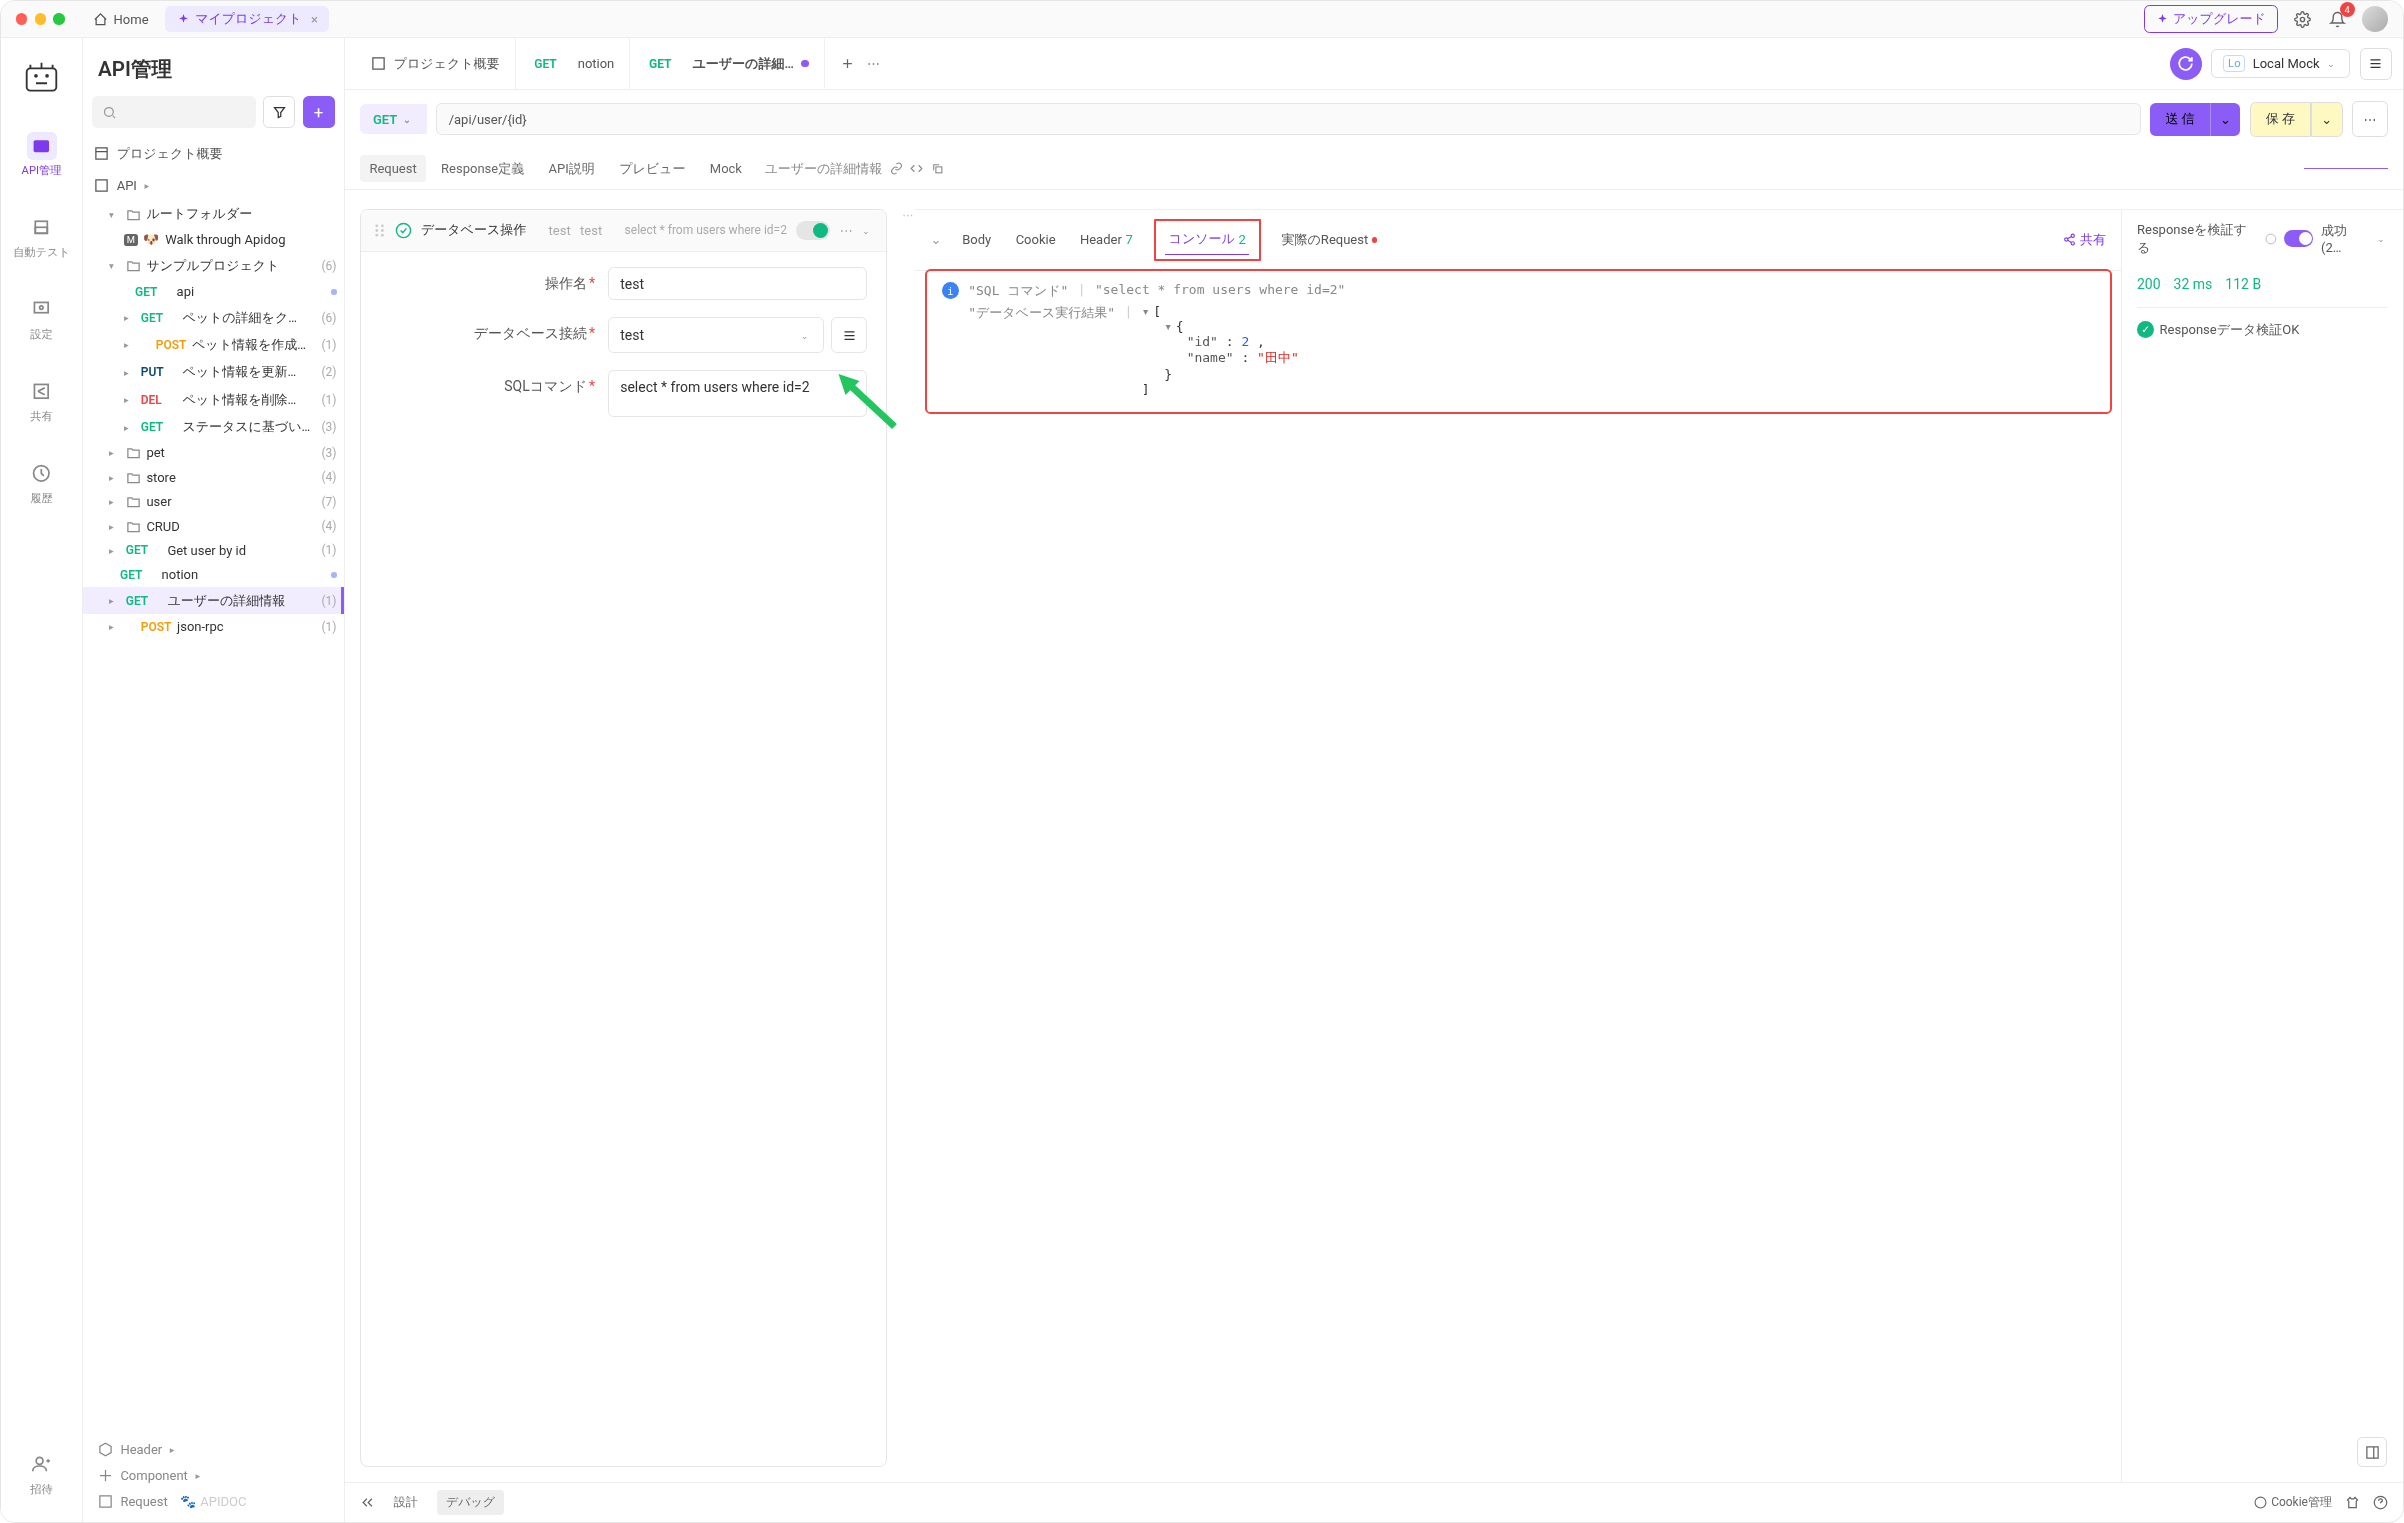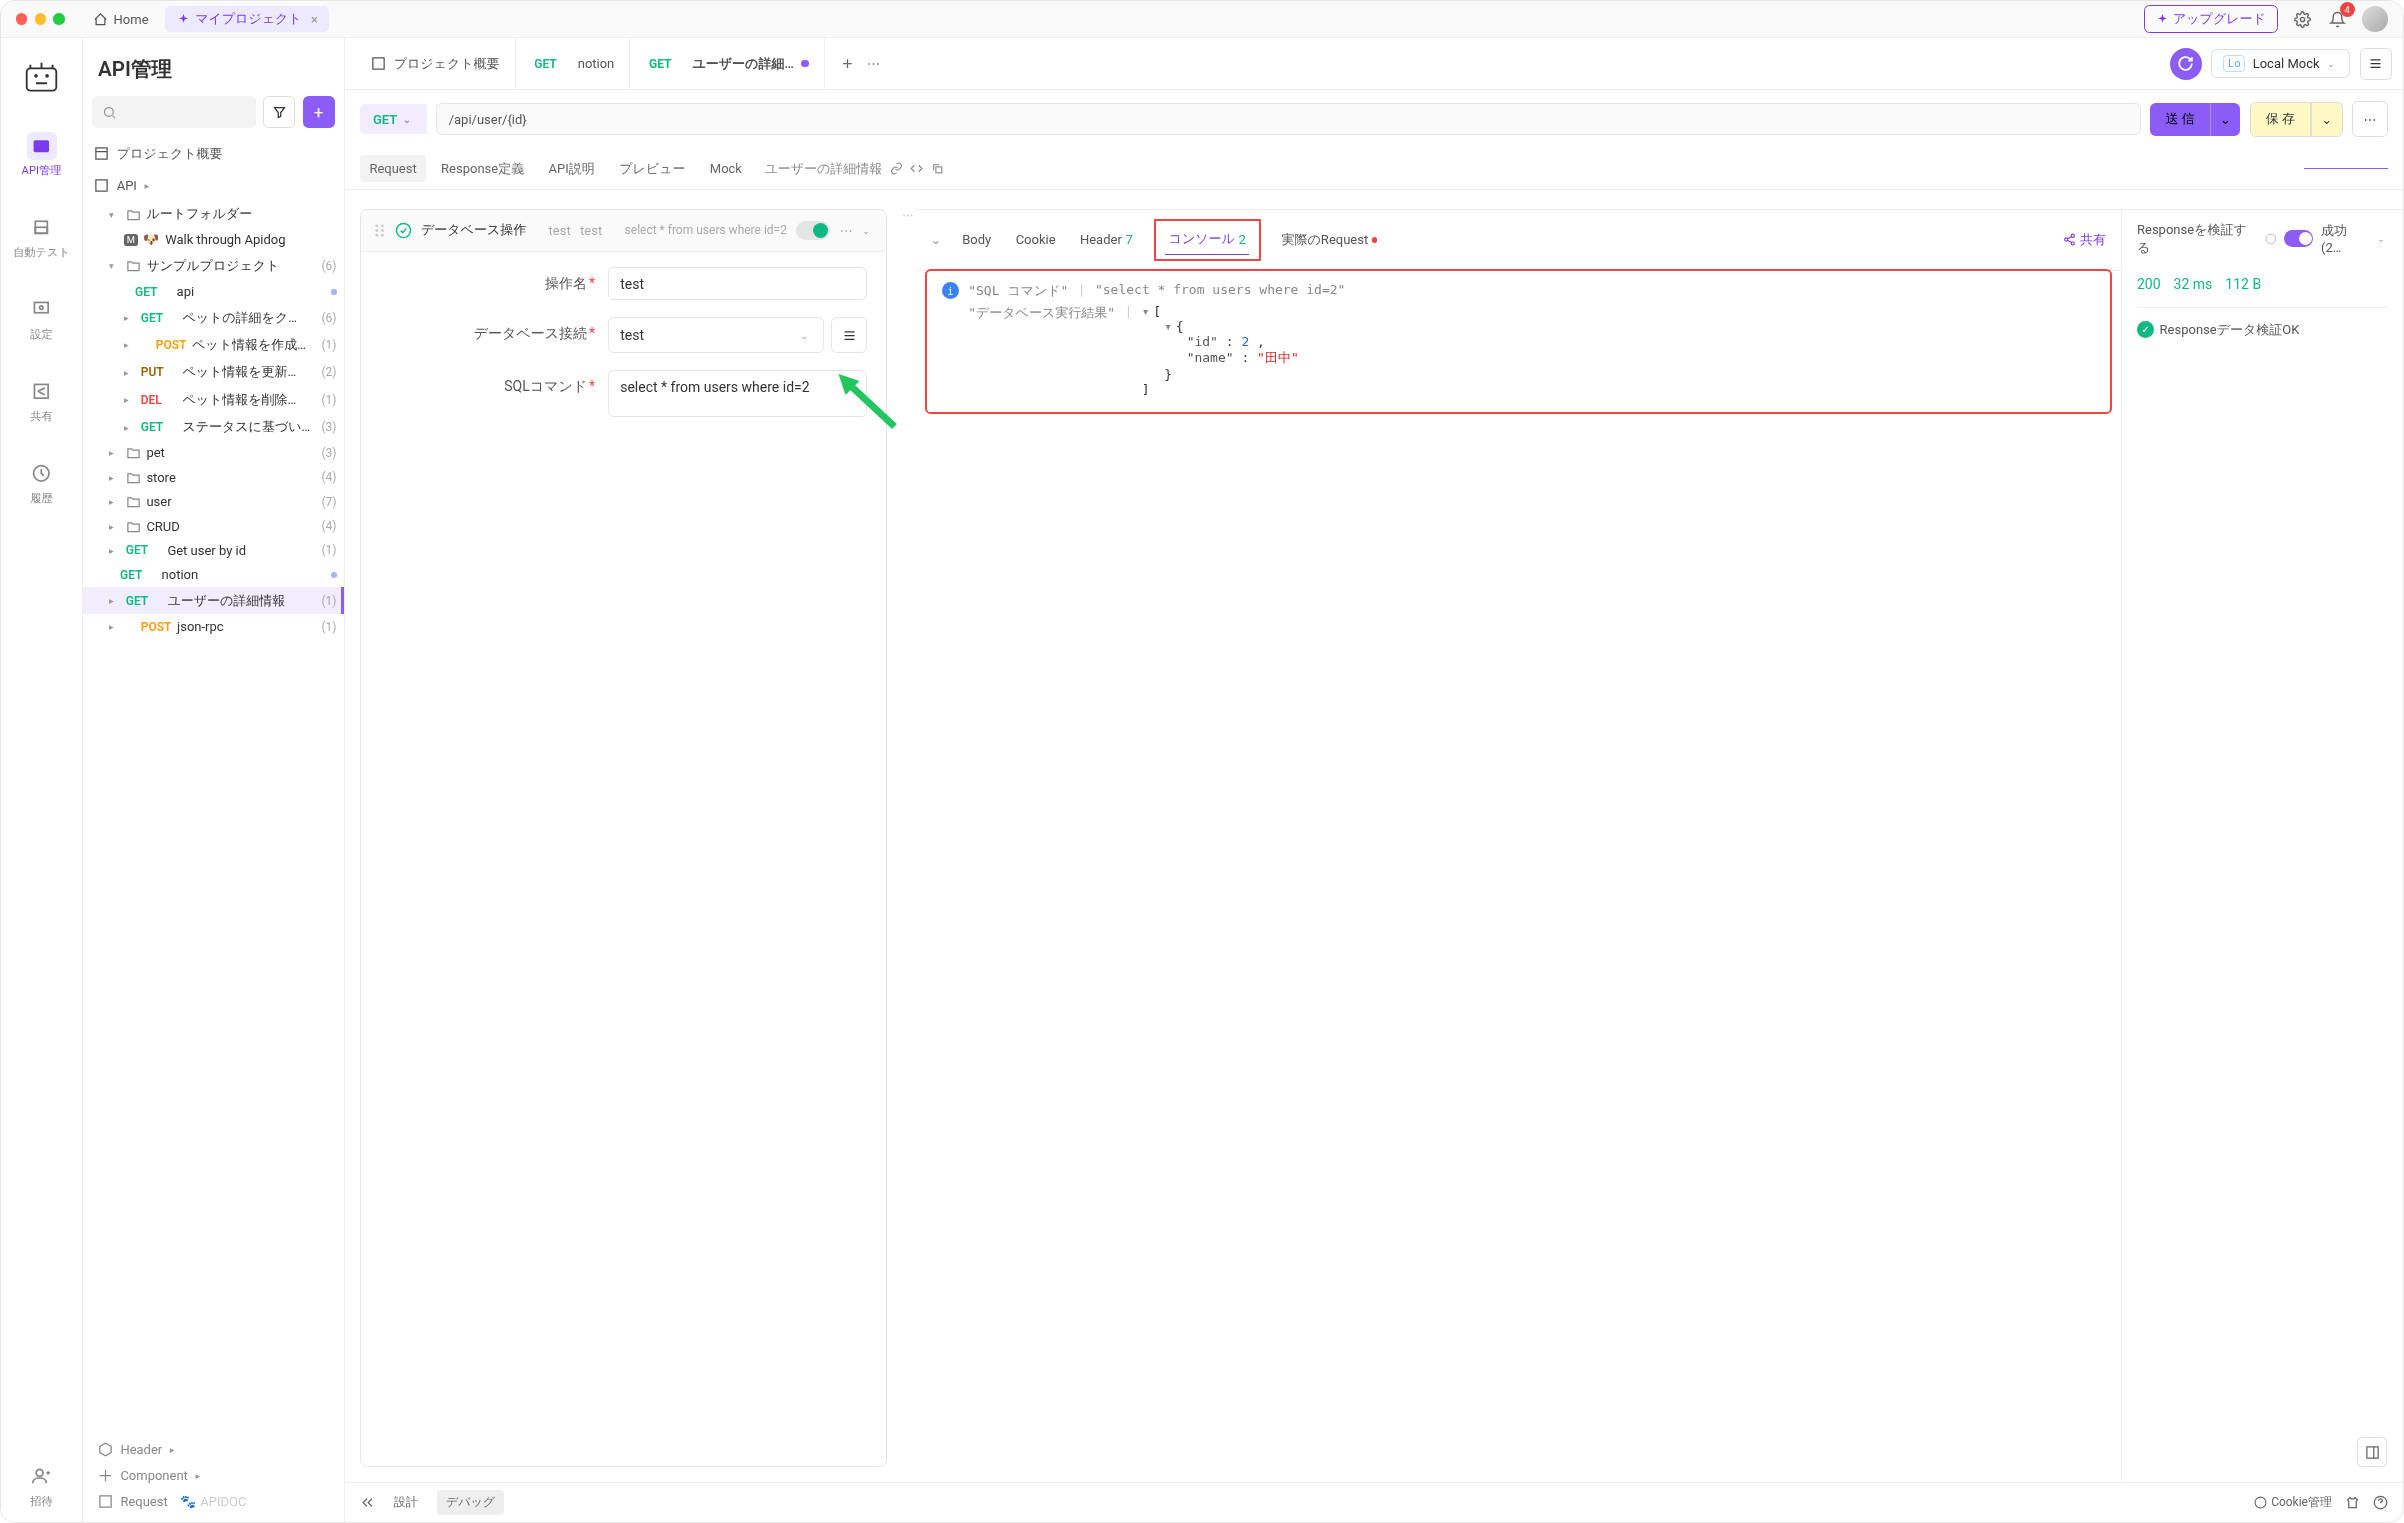--- a/index.html
+++ b/index.html
@@ -22,38 +22,38 @@
 .avatar { width: 26px; height: 26px; border-radius: 50%; background: linear-gradient(135deg,#ddd,#aaa); }
 
 
 .main { display: flex; flex: 1; min-height: 0; }
 .rail { width: 82px; background: #fff; border-right: 0.9px solid #eee; display: flex; flex-direction: column; align-items: center; padding-top: 19px; gap: 24px; }
 .rail-item { display: flex; flex-direction: column; align-items: center; gap: 3.7px; color: #888; font-size: 11.2px; cursor: pointer; width: 100%; padding: 5.6px 0; }
 .rail-item.active { color: #7c3aed; }
 .rail-item.active .rail-icon { background: #ede9fe; }
 .rail-icon { width: 30px; height: 28px; border-radius: 5.6px; display: flex; align-items: center; justify-content: center; }
 .rail-logo { width: 45px; height: 45px; display: flex; align-items: center; justify-content: center; }
-.rail-invite { margin-top: auto; margin-bottom: 7px; }
+.rail-invite { margin-top: auto; margin-bottom: 19px; }
 
 .sidebar { width: 262px; border-right: 0.9px solid #eee; display: flex; flex-direction: column; background: #fff; }
 .sb-title { font-size: 20.6px; font-weight: 600; padding: 17px 15px 13px; }
 .sb-search-row { display: flex; gap: 7.5px; padding: 0 9.4px 9.4px; }
 .sb-search { flex: 1; background: #f3f3f4; border-radius: 5.6px; height: 32px; display: flex; align-items: center; padding: 0 9.4px; color: #999; }
 .sb-filter { width: 32px; height: 32px; border: 0.9px solid #ddd; border-radius: 5.6px; display: flex; align-items: center; justify-content: center; }
 .sb-add { width: 32px; height: 32px; background: #8b5cf6; border-radius: 5.6px; color: #fff; display: flex; align-items: center; justify-content: center; font-size: 17px; }
 .sb-section { padding: 7.5px 11.2px; color: #555; display: flex; align-items: center; gap: 7.5px; cursor: pointer; }
 .sb-tree { flex: 1; overflow: auto; font-size: 13px; }
 .tree-row { display: flex; align-items: center; padding: 4.7px 7.5px 4.7px 15px; cursor: pointer; gap: 5.6px; white-space: nowrap; overflow: hidden; position: relative; }
 .tree-row.active { background: #f1ecfe; }
 .tree-row.active::after { content:""; position:absolute; right:0; top:0; bottom:0; width:2.8px; background:#8b5cf6; }
 .chev { width: 11.2px; color: #999; font-size: 9.4px; }
 .method { font-weight: 600; font-size: 12px; min-width: 36px; }
 .m-get { color: #10b981; }
 .m-post { color: #f59e0b; padding-left: 15px; }
-.m-put { color: #a16207; }
+.m-put { color: #0c4a6e; }
 .m-del { color: #ef4444; }
 .count { color: #aaa; margin-left: auto; font-size: 12px; }
 .dot-ind { width: 5.6px; height: 5.6px; border-radius: 50%; background: #a5b4fc; margin-left: auto; }
 .folder-icon { color: #888; }
 .sb-footer { padding: 7.5px 11.2px; border-top: 0; }
 .sb-footer-row { display: flex; align-items: center; gap: 7.5px; padding: 5.6px 3.7px; color: #888; }
 
 .content { flex: 1; display: flex; flex-direction: column; min-width: 0; }
 
 

